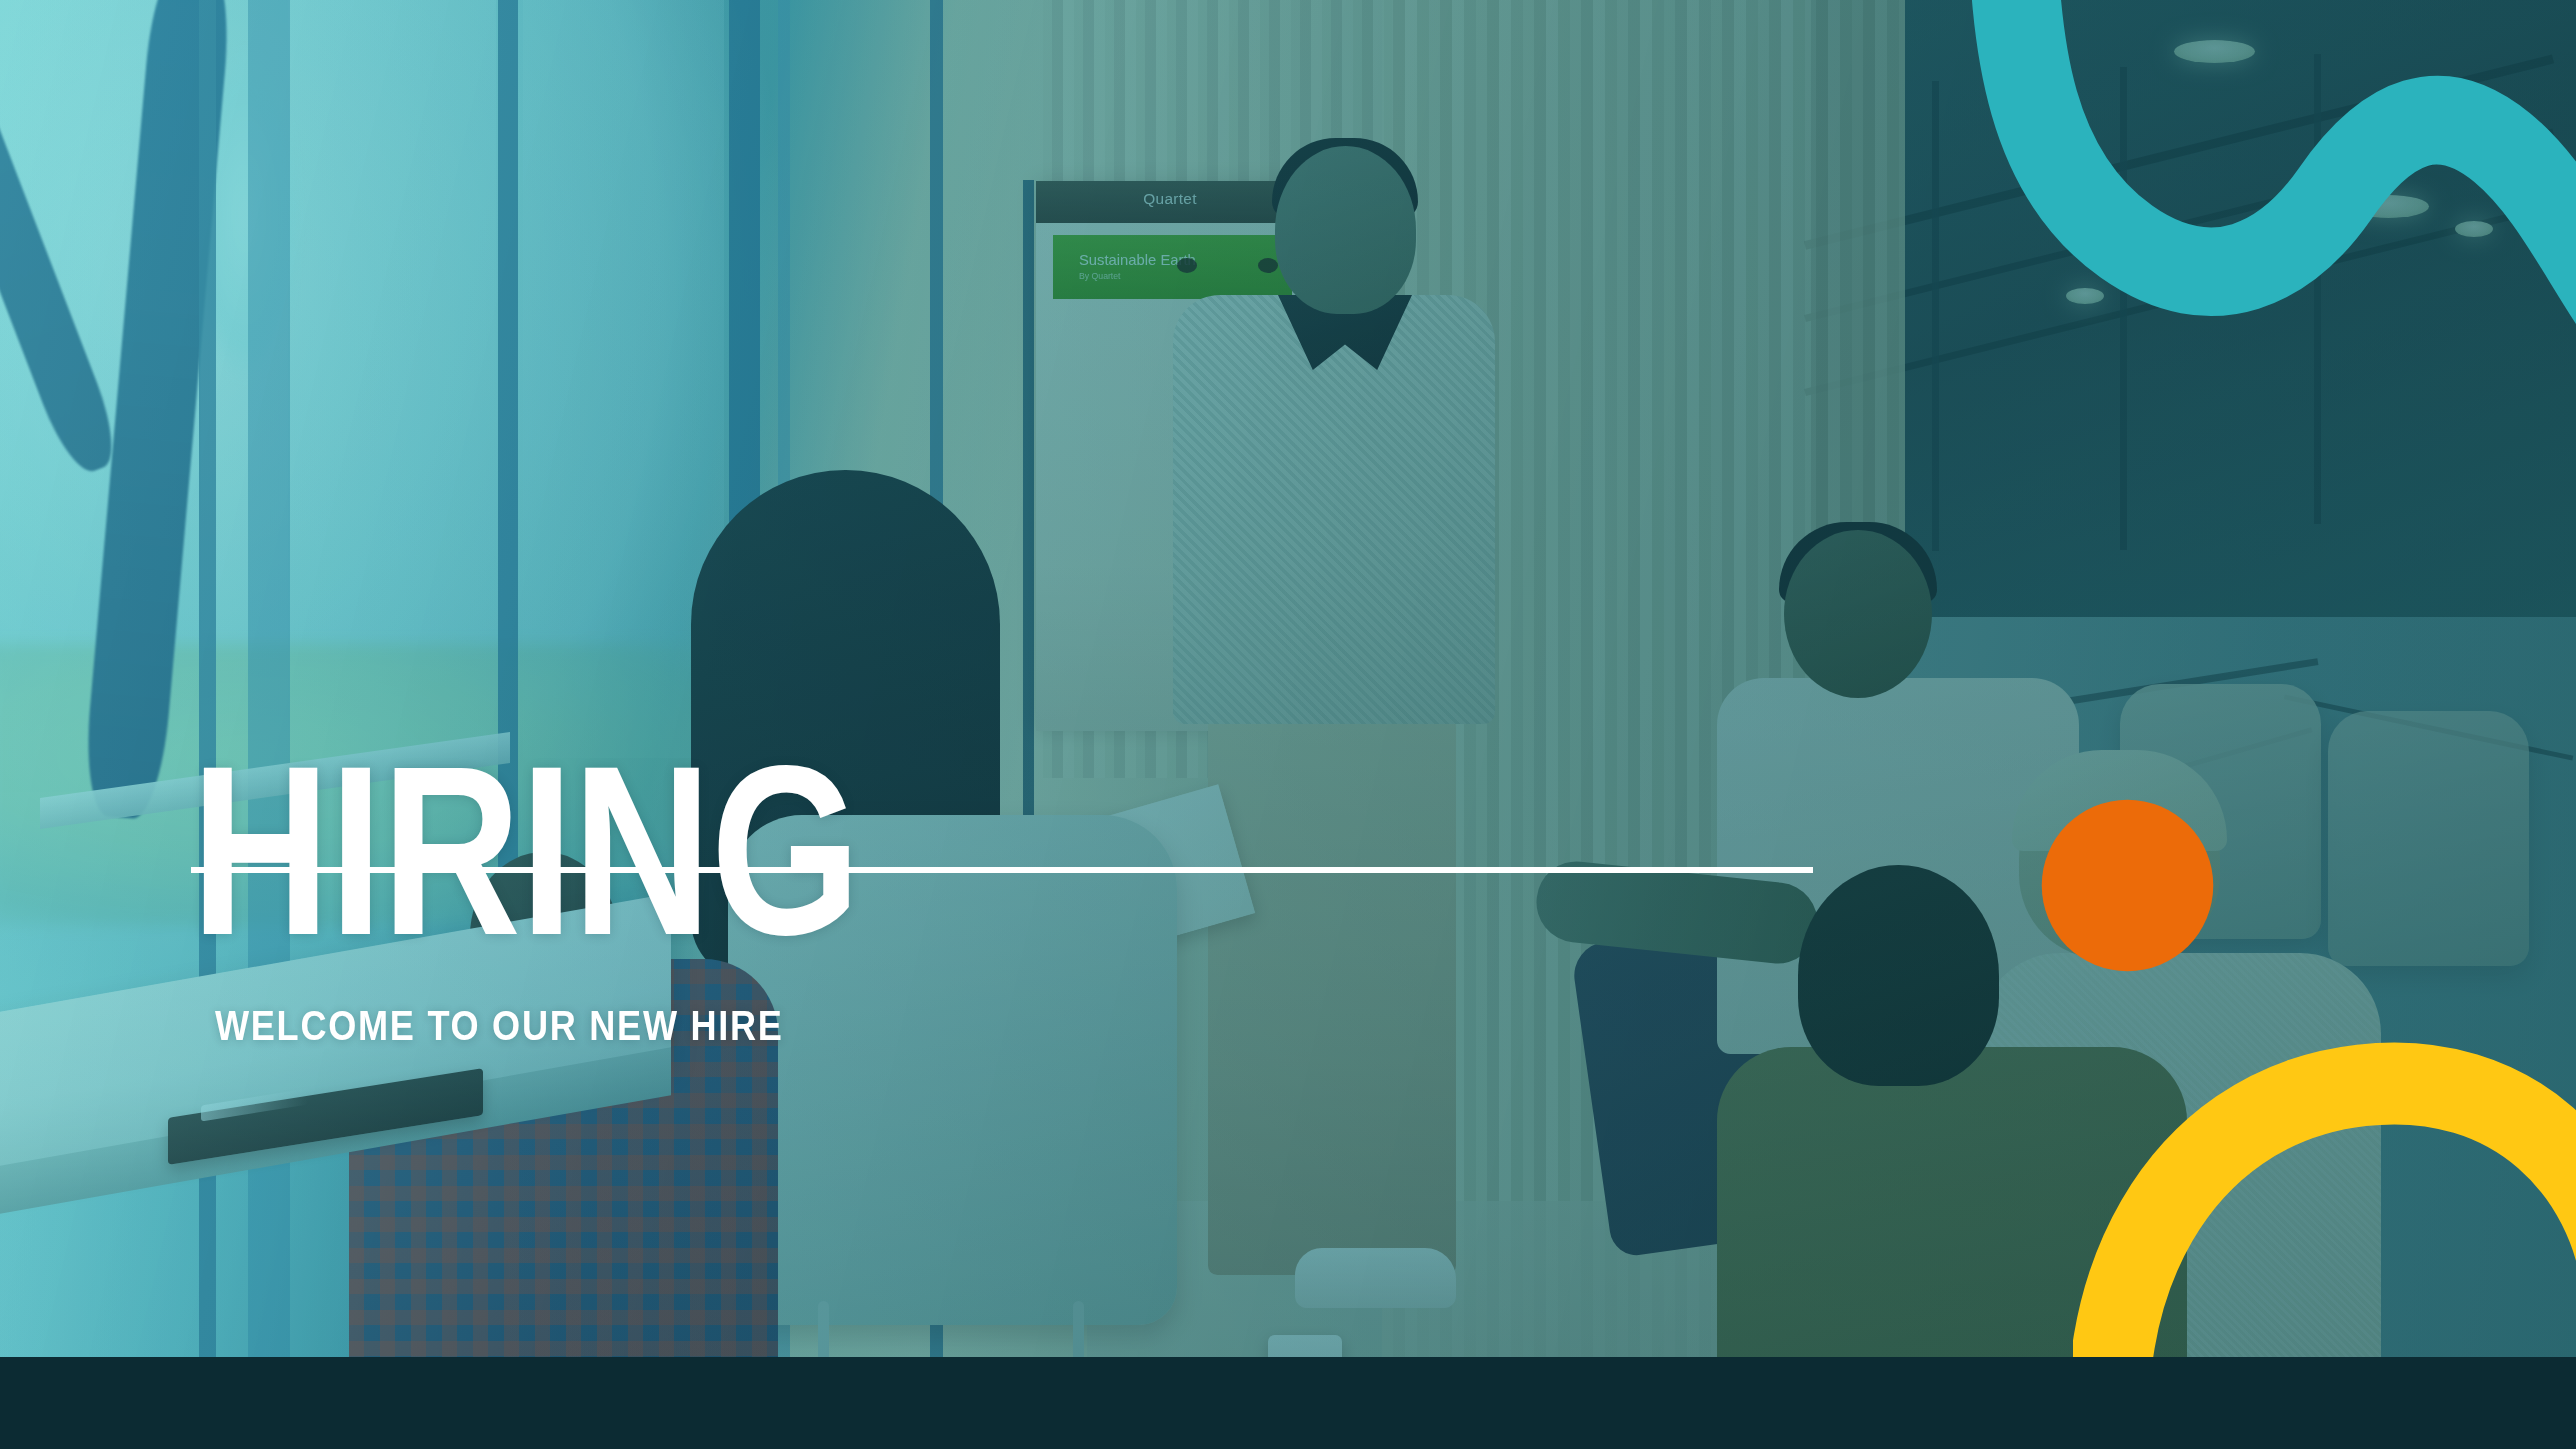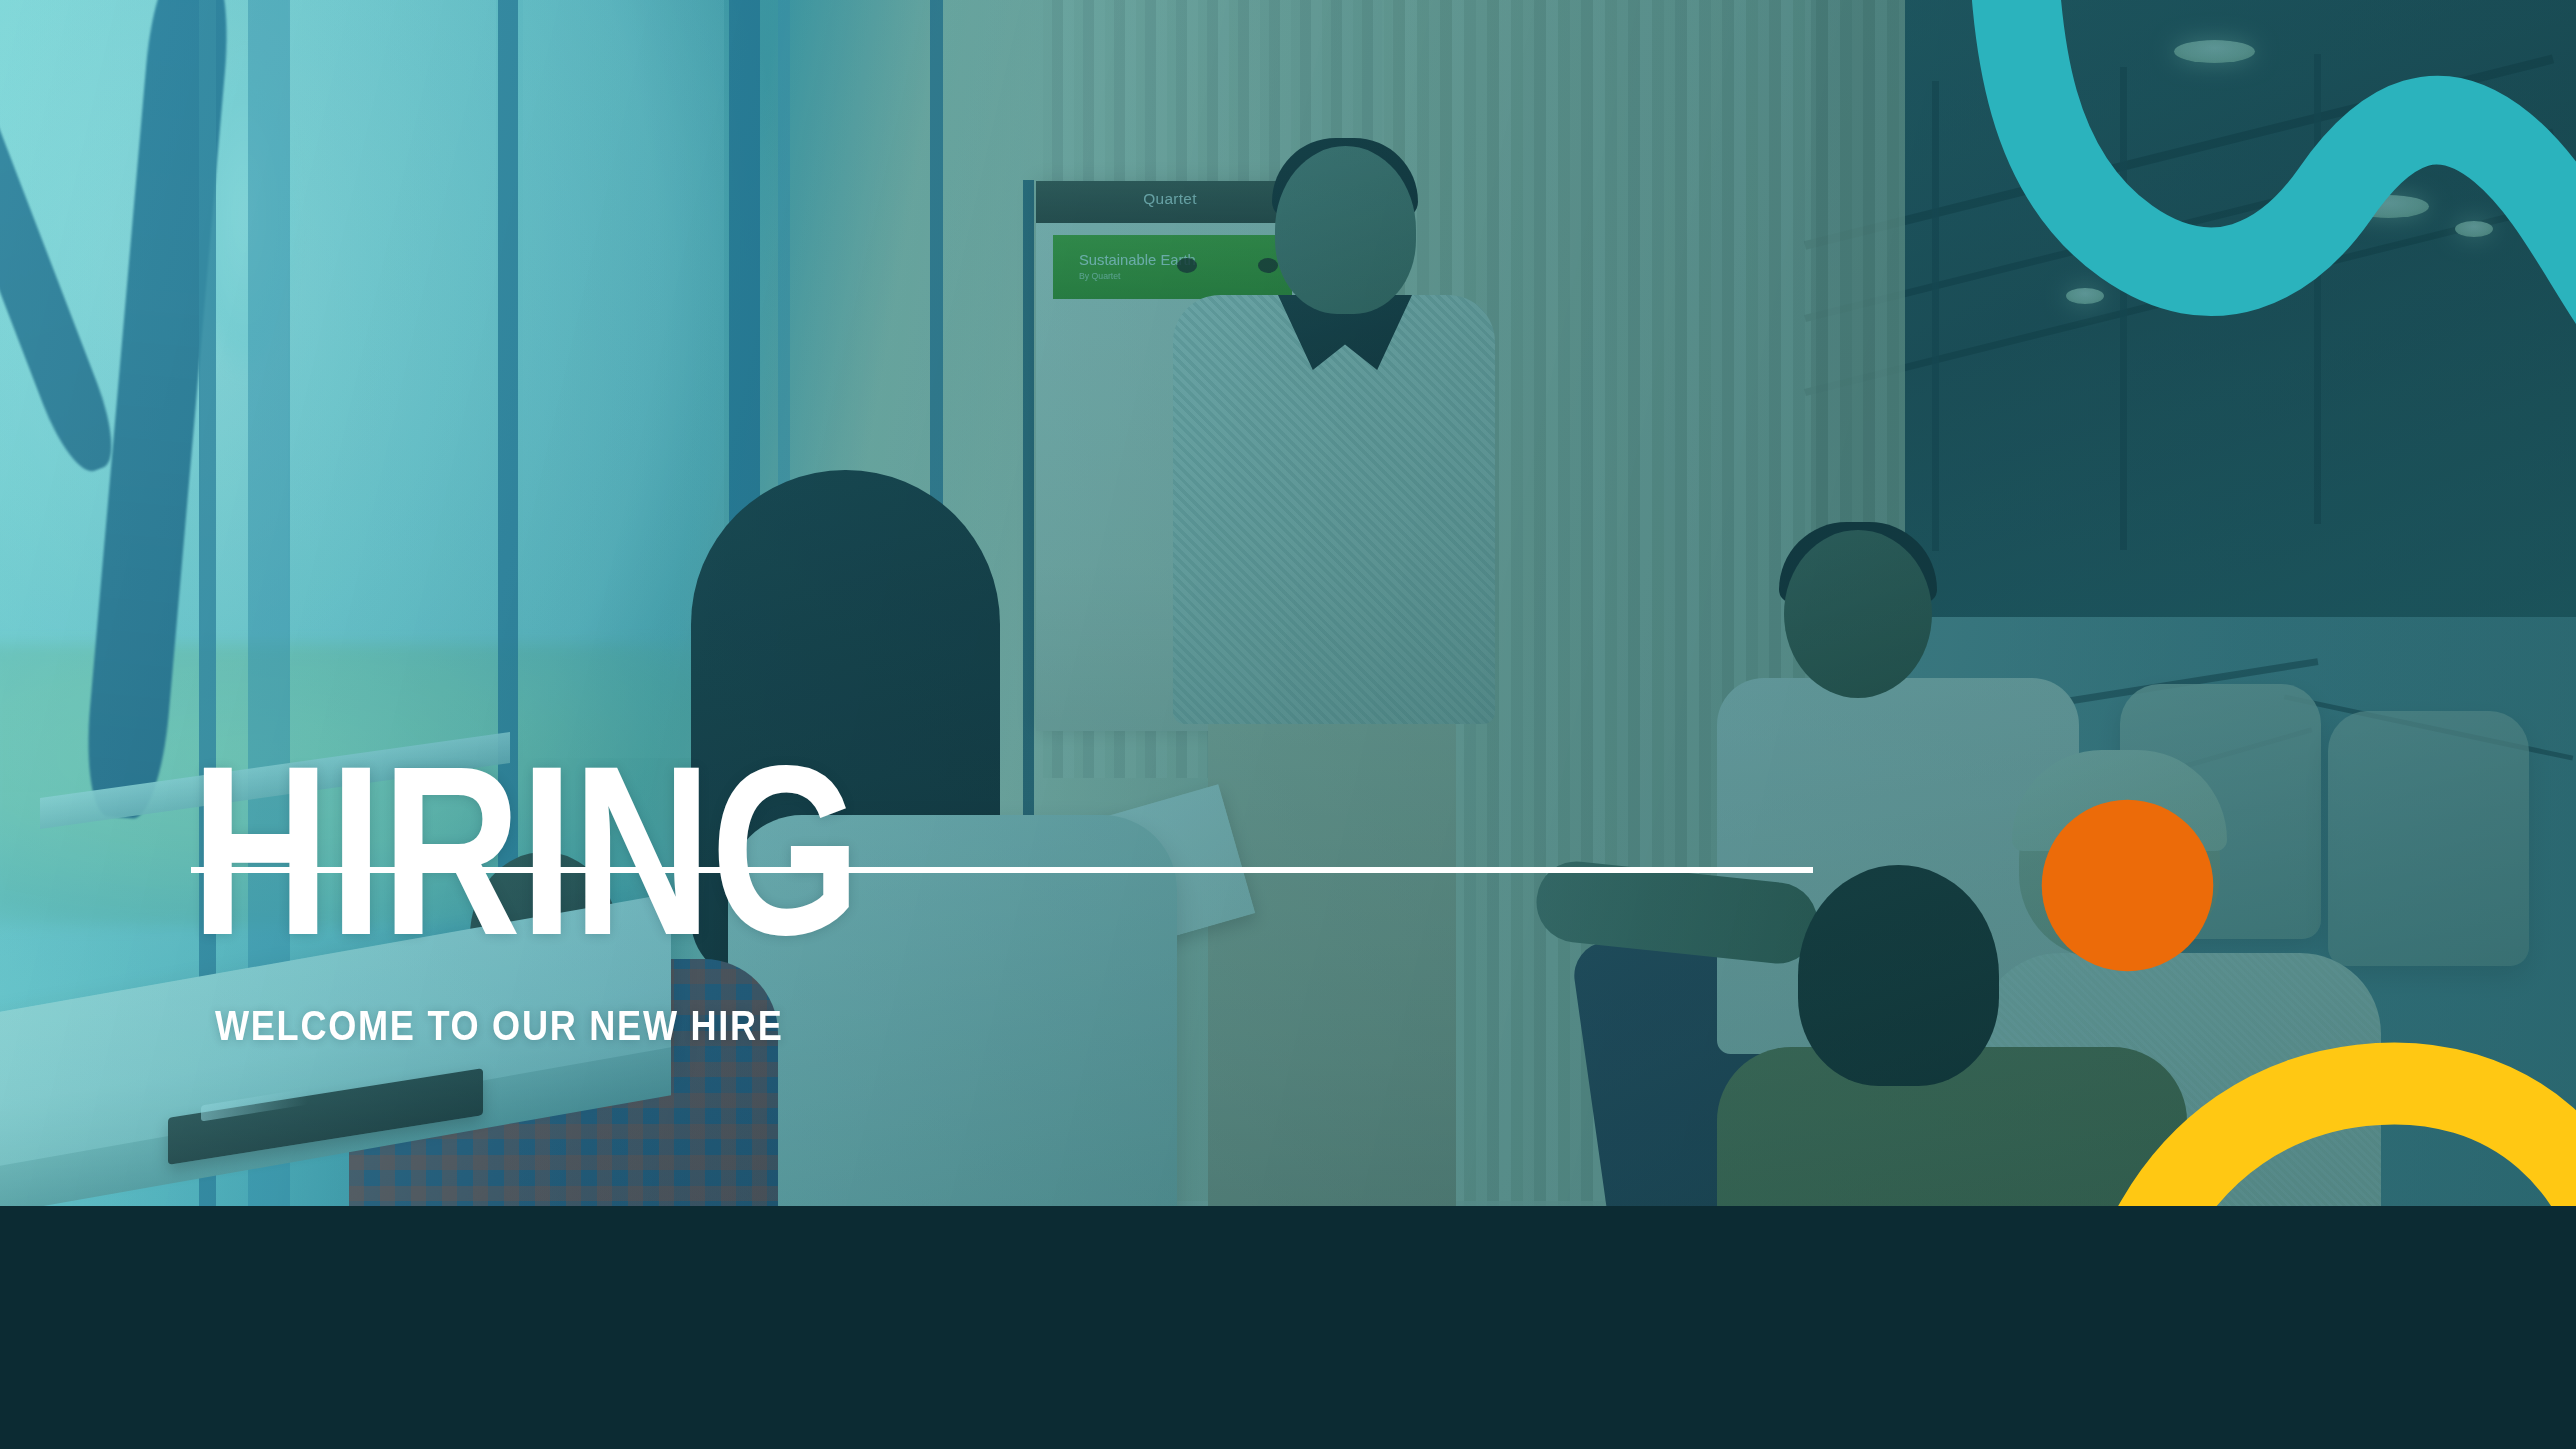--- a/index.html
+++ b/index.html
@@ -1,21 +1,21 @@
 <!DOCTYPE html>
 <html style="font-size:10.7px"><head>
 <meta charset="utf-8">
 <title>Hiring Great Talent Banner</title>
 <style>
   * { margin:0; padding:0; box-sizing:border-box; }
   html,body{ background:#0c2b33; }
 
   .stage{
     position:relative;
-    width:2576px; height:1206px;
+    width:2576px; height:1357px;
     overflow:hidden;
     font-family:"Liberation Sans", sans-serif;
     background:#15803d;
   }
 
   
   .photo{ position:absolute; inset:0; overflow:hidden; }
 
   
   .ph-base{

